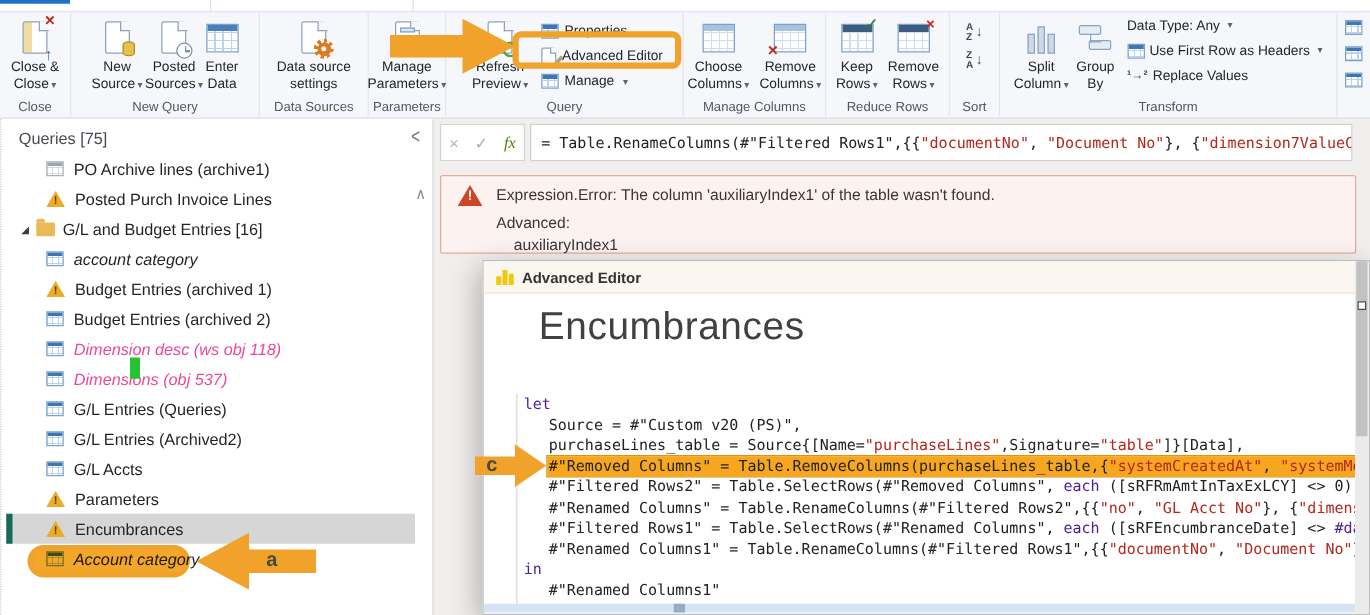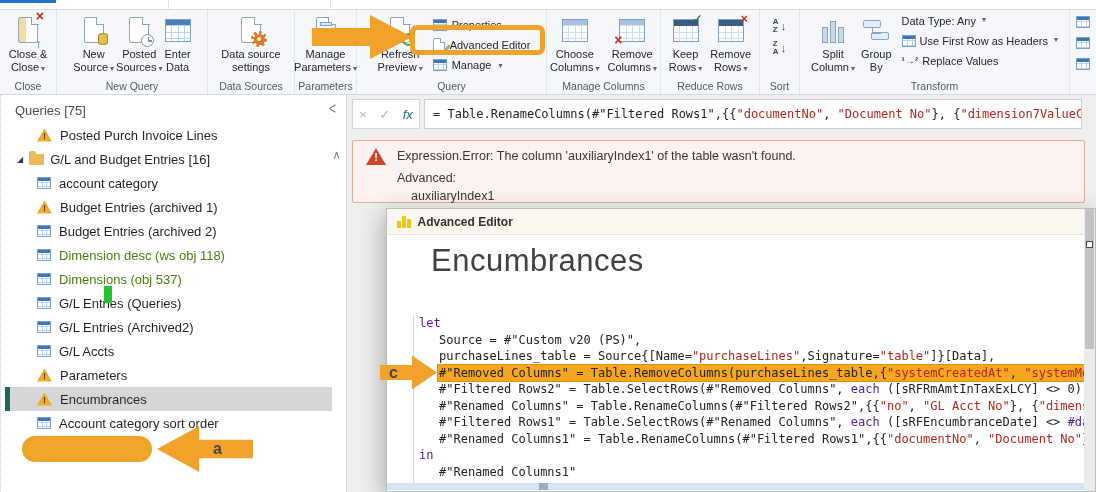--- a/index.html
+++ b/index.html
@@ -86,41 +86,41 @@
 
 
 #sidebar{position:absolute;left:0;top:95px;width:347px;height:397px;background:#fff;border-right:1px solid #d4d4d4;border-left:1px dotted #cfcfcf}
 #sidebar-header{position:absolute;top:8px;left:14px;font-size:13px;color:#474c52}
 #collapse-chevron{position:absolute;top:7px;right:10px;color:#6d6d6d;font-size:12px;transform:scaleY(1.35);cursor:pointer}
 #scroll-up{position:absolute;top:53px;right:5px;color:#8a8a8a;font-size:12px;cursor:pointer}
 #qlist{position:absolute;top:28px;left:0;right:14px}
 .q-row{height:24px;display:flex;align-items:center;gap:8px;padding-left:32px;margin-left:4px;font-size:13px;color:#1f2226;cursor:pointer}
 .q-row.folder{padding-left:12px;gap:6px}
 .q-row.sel{background:#d6d6d6;border-left:5px solid #17695b;padding-left:27px}
-.q-label.italic{}
-.q-label.muted{color:#4d7c0f}
+.q-label.italic{font-style:italic}
+.q-label.muted{color:#ec4899}
 .expander{font-size:8px;color:#3b3b3b}
 .ic-table,.ic-table.gray{flex:0 0 auto;width:14px;height:12px;border:1px solid #7aa2cb;background:
  linear-gradient(#3e76b4 0 3px,transparent 3px),
  repeating-linear-gradient(to right,transparent 0 3.6px,#bcd2e8 3.6px 4.6px),
  repeating-linear-gradient(transparent 0 3.6px,#bcd2e8 3.6px 4.6px),#fff}
 .ic-table.gray{border-color:#a7afb8;background:
  linear-gradient(#9aa6b2 0 3px,transparent 3px),
  repeating-linear-gradient(to right,transparent 0 3.6px,#d4d9de 3.6px 4.6px),
  repeating-linear-gradient(transparent 0 3.6px,#d4d9de 3.6px 4.6px),#fff}
 .ic-warning{flex:0 0 auto;width:15px;height:13px;background:#edab2a;clip-path:polygon(50% 0,100% 100%,0 100%);display:flex;align-items:flex-end;justify-content:center}
 .ic-warning .mark{font-size:9px;line-height:11px;font-weight:700;color:#5c4404}
 .ic-folder{flex:0 0 auto;width:15px;height:11px;background:#eaba57;border-radius:1px;position:relative}
 .ic-folder::before{content:"";position:absolute;top:-3px;left:0;width:7px;height:3px;background:#eaba57;border-radius:2px 2px 0 0}
 #green-artifact{position:absolute;left:103px;top:191px;width:8px;height:17px;background:#25c32f}
 
 
 #main{position:absolute;left:347px;top:95px;width:749px;height:397px;background:#f0efee}
 #fbuttons{position:absolute;left:5px;top:4px;width:68px;height:30px;background:#fff;border:1px solid #d6d6d6;display:flex;align-items:center;justify-content:space-around;color:#b3b3b3;font-size:13px}
-#fbuttons .fx{font-family:Liberation Sans, sans-serif;font-style:italic;color:#0f766e}
+#fbuttons .fx{font-family:Liberation Serif, serif;font-style:italic;color:#4d7c0f}
 #finput{position:absolute;left:77px;top:4px;width:658px;height:30px;background:#fff;border:1px solid #cfcfcf;font-family:"DejaVu Sans Mono",monospace;font-size:12px;display:flex;align-items:center;padding-left:8px;white-space:pre;overflow:hidden}
 #errorbox{position:absolute;left:5px;top:45px;width:733px;height:63px;background:#fcf3f1;border:1px solid #e3ab99;border-radius:2px}
 .err-tri{position:absolute;left:13px;top:7px;width:20px;height:17px;background:#cf4527;clip-path:polygon(50% 0,100% 100%,0 100%);display:flex;align-items:flex-end;justify-content:center}
 .err-tri .mark{color:#fff;font-size:11px;font-weight:700;line-height:15px}
 .err-line1{position:absolute;left:44px;top:8px;font-size:12.5px;color:#3a3633}
 .err-line2{position:absolute;left:44px;top:30px;font-size:12.5px;color:#3a3633}
 .err-line3{position:absolute;left:58px;top:48px;font-size:12.5px;color:#3a3633}
 
 
 #dialog{position:absolute;left:386px;top:208px;width:710px;height:284px;background:#fff;border:1px solid #bdbdbd;box-shadow:-4px 6px 22px rgba(0,0,0,.28)}
@@ -396,20 +396,24 @@
       <span class="tbl sm"></span>
     </div>
   </div>
 </div>
 
 <div id="sidebar">
   <div id="sidebar-header">Queries [75]</div>
   <div id="collapse-chevron">&lt;</div>
   <div id="qlist">
       <div class="q-row">
+        <span class="ic-table gray"></span>
+        <span class="q-label">PO Archive lines (archive1)</span>
+      </div>
+      <div class="q-row">
         <span class="ic-warning">
           <span class="mark">!</span>
         </span>
         <span class="q-label">Posted Purch Invoice Lines</span>
       </div>
       <div class="q-row folder">
         <span class="expander">◢</span>
         <span class="ic-folder"></span>
         <span class="q-label">G/L and Budget Entries [16]</span>
       </div>

